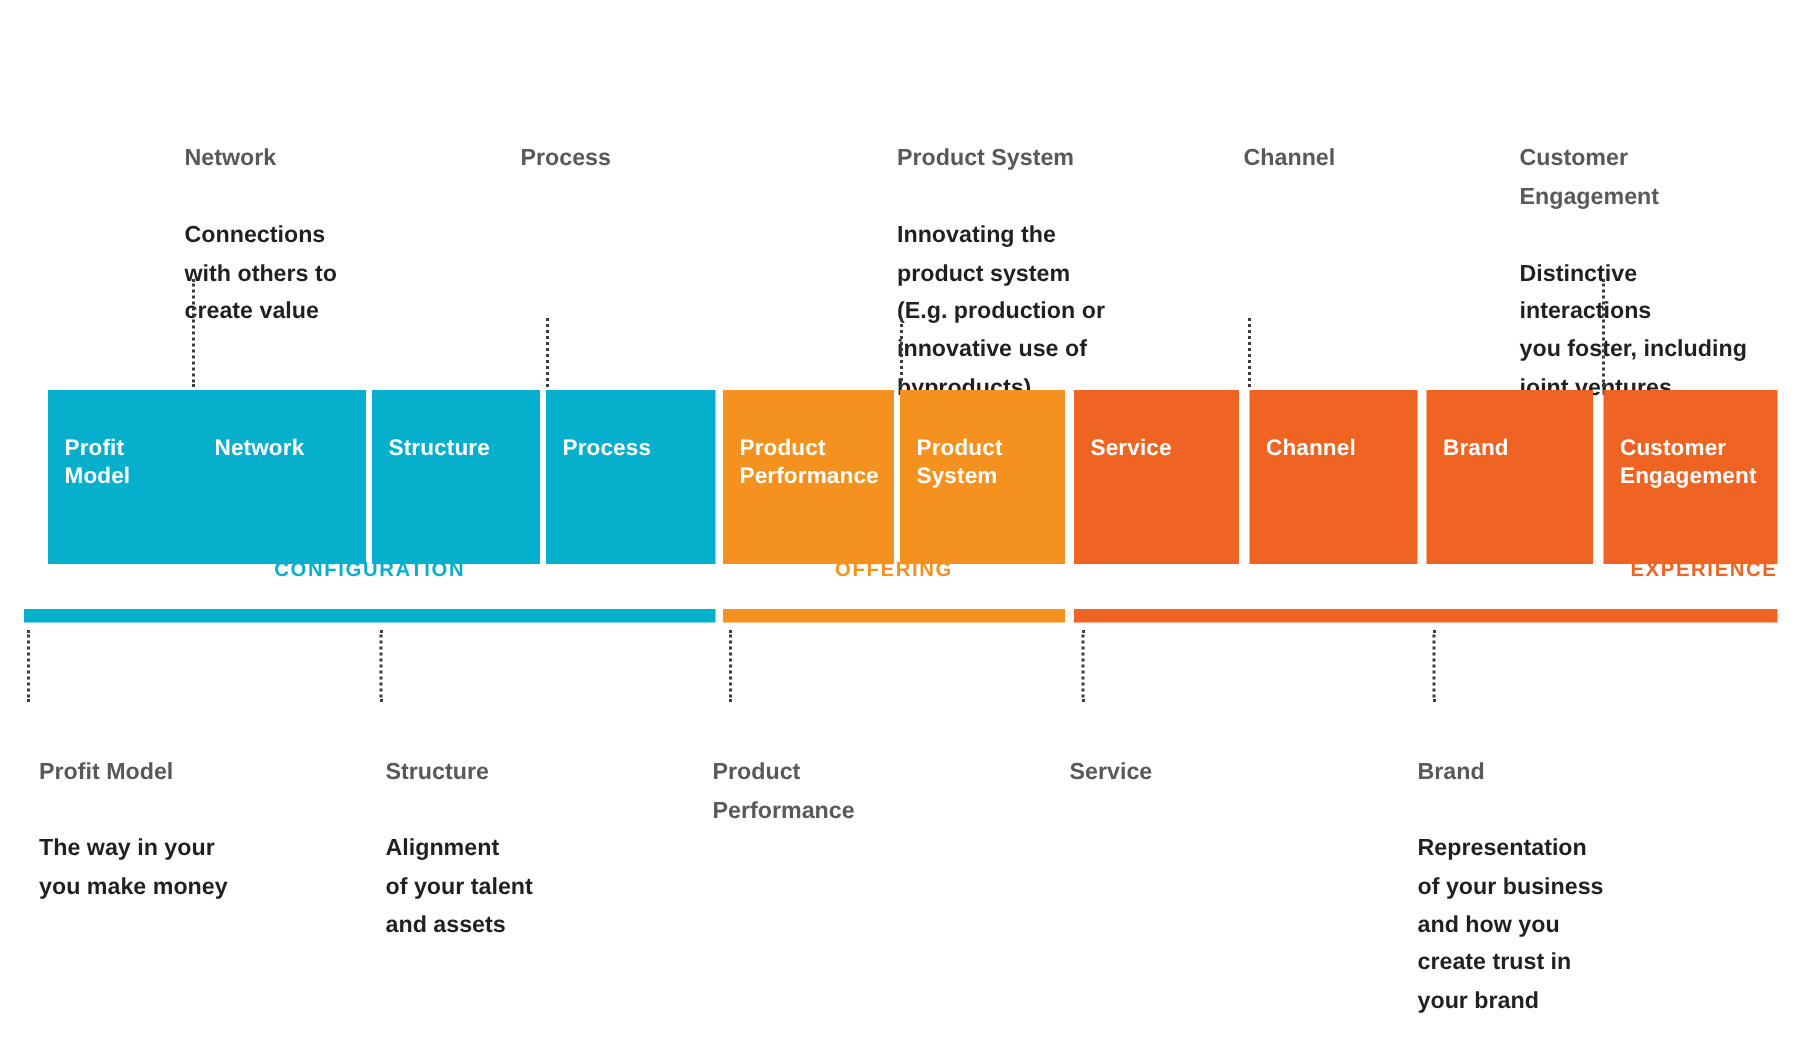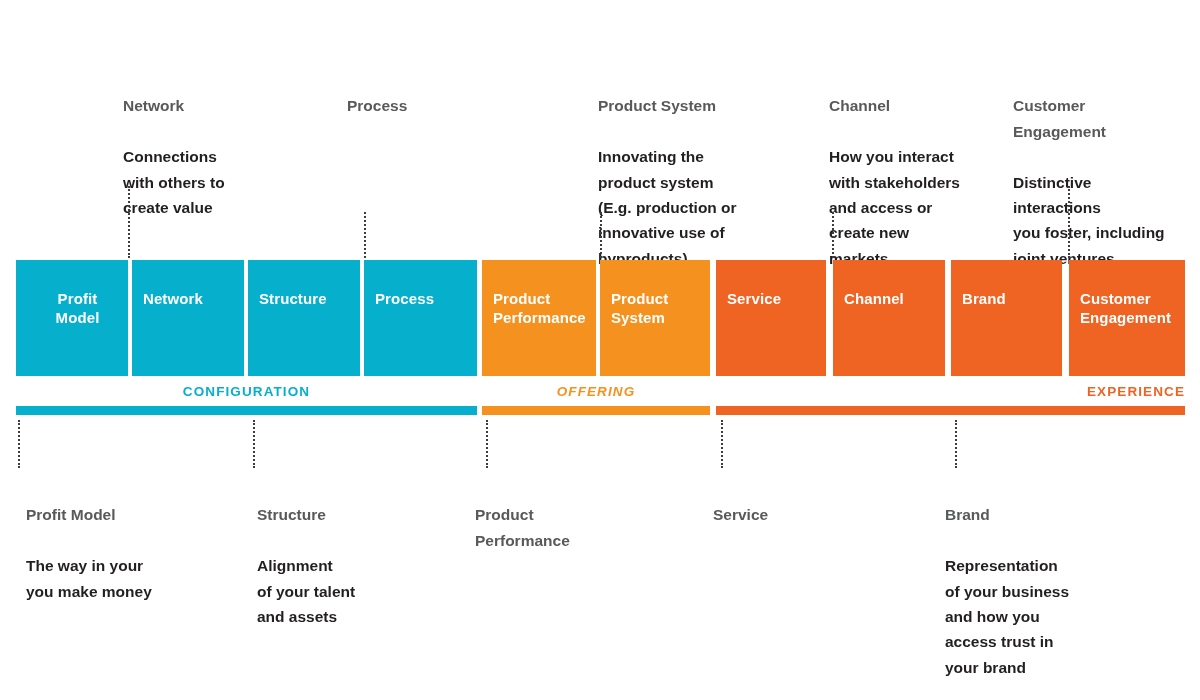--- a/index.html
+++ b/index.html
@@ -63,21 +63,21 @@
     letter-spacing: .1px;
     white-space: pre-line;
   }
   .tile.teal   { background: #06afcc; }
   .tile.orange { background: #f5911f; }
   .tile.red    { background: #ef6423; }
 
   
   .group-label {
     position: absolute;
-    top: 384px;
+    top: 372px;
     text-align: center;
     font-size: 13.5px;
     font-weight: bold;
     letter-spacing: 1.1px;
   }
   .group-label.teal   { color: #06afcc; }
   .group-label.orange { color: #f5911f; }
   .group-label.red    { color: #ef6423; text-align: right; }
 
   .rule {
@@ -109,43 +109,38 @@
     <span class="c-title">Product System</span>
     <span class="c-body">Innovating the
 product system
 (E.g. production or
 innovative use of
 byproducts)</span>
   </div>
 
   <div class="callout" style="left:829px; top:68px; width:180px;">
     <span class="c-title">Channel</span>
-    <span class="c-body">How you interact
-with stakeholders
-and access or
-create new
-markets</span>
   </div>
 
   <div class="callout" style="left:1013px; top:68px; width:185px;">
     <span class="c-title">Customer
 Engagement</span>
     <span class="c-body">Distinctive
 interactions
 you foster, including
 joint ventures</span>
   </div>
 
   <div class="dotted" style="left:128px;  top:186px; height:72px;"></div>
   <div class="dotted" style="left:364px;  top:212px; height:46px;"></div>
   <div class="dotted" style="left:600px;  top:212px; height:46px;"></div>
   <div class="dotted" style="left:832px;  top:212px; height:46px;"></div>
   <div class="dotted" style="left:1068px; top:186px; height:72px;"></div>
 
-  <div class="tile teal" style="left:16px;   width:112px;text-align:center;">
+  <div class="tile teal" style="left:32px;   width:112px;">
     <span>Profit
 Model</span>
   </div>
   <div class="tile teal" style="left:132px;  width:112px;">
     <span>Network</span>
   </div>
   <div class="tile teal" style="left:248px;  width:112px;">
     <span>Structure</span>
   </div>
   <div class="tile teal" style="left:364px;  width:113px;">
@@ -167,21 +162,21 @@
   </div>
   <div class="tile red" style="left:951px;  width:111px;">
     <span>Brand</span>
   </div>
   <div class="tile red" style="left:1069px; width:116px;">
     <span>Customer
 Engagement</span>
   </div>
 
   <div class="group-label teal" style="left:16px;  width:461px;">CONFIGURATION</div>
-  <div class="group-label orange" style="left:482px; width:228px;font-style:italic;">OFFERING</div>
+  <div class="group-label orange" style="left:482px; width:228px;">OFFERING</div>
   <div class="group-label red" style="left:716px; width:469px;">EXPERIENCE</div>
 
   <div class="rule teal" style="left:16px;  width:461px;"></div>
   <div class="rule orange" style="left:482px; width:228px;"></div>
   <div class="rule red" style="left:716px; width:469px;"></div>
 
   <div class="dotted" style="left:18px;  top:420px; height:48px;"></div>
   <div class="dotted" style="left:253px; top:420px; height:48px;"></div>
   <div class="dotted" style="left:486px; top:420px; height:48px;"></div>
   <div class="dotted" style="left:721px; top:420px; height:48px;"></div>
@@ -207,17 +202,17 @@
 
   <div class="callout" style="left:713px; top:477px; width:215px;">
     <span class="c-title">Service</span>
   </div>
 
   <div class="callout" style="left:945px; top:477px; width:210px;">
     <span class="c-title">Brand</span>
     <span class="c-body">Representation
 of your business
 and how you
-access trust in
+create trust in
 your brand</span>
   </div>
 
 </div>
 
 </body></html>

